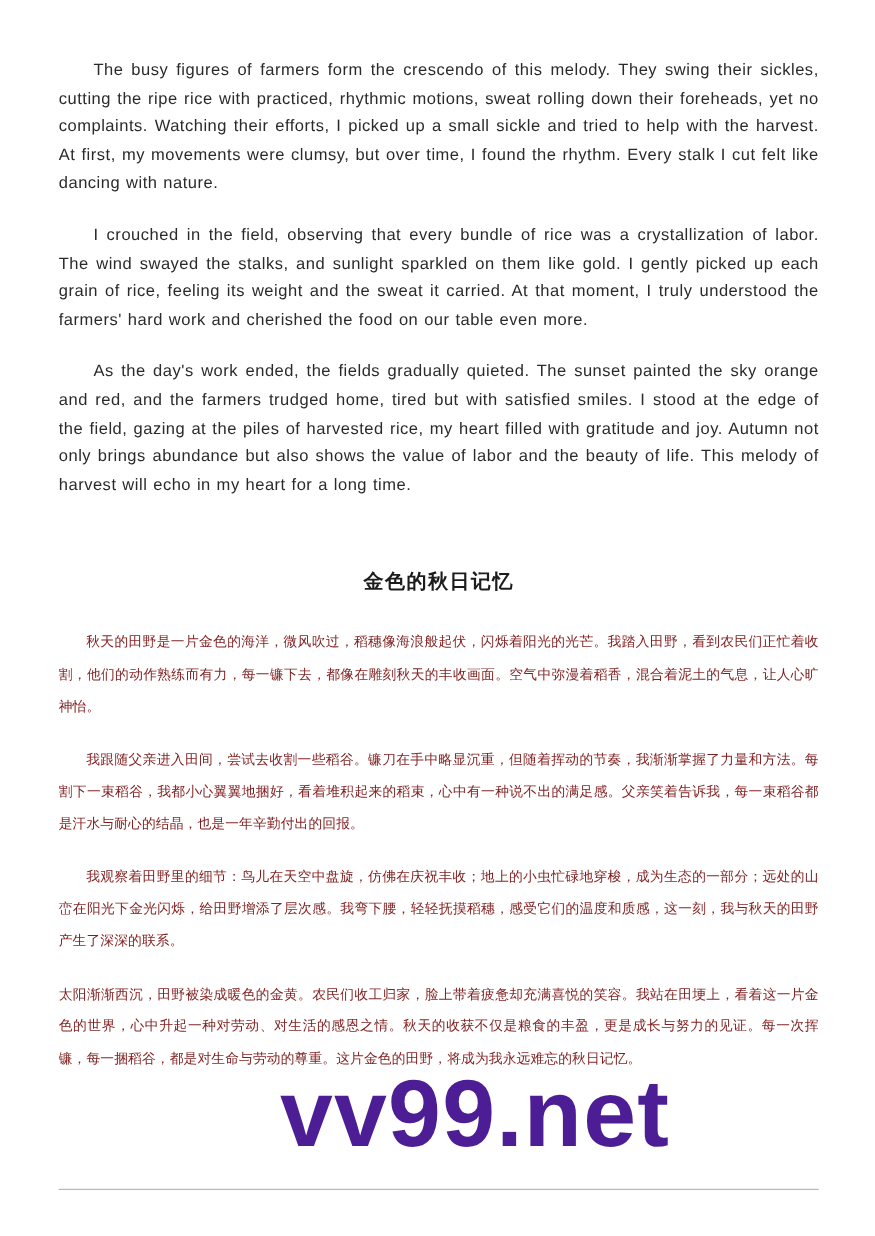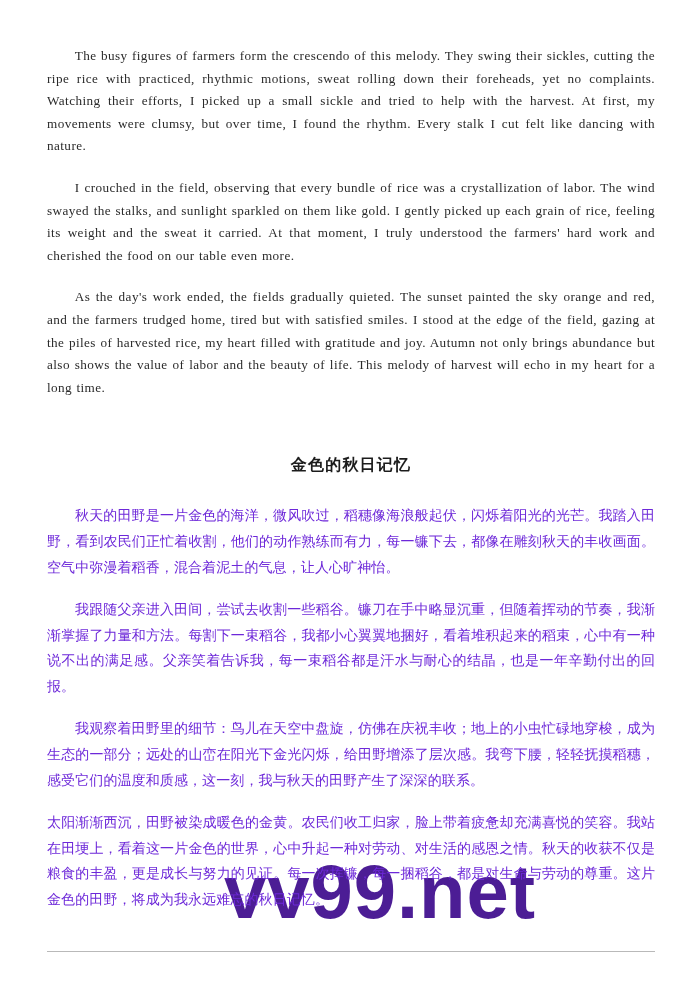--- a/index.html
+++ b/index.html
@@ -34,21 +34,21 @@
   }
 
   .content {
     position: relative;
     z-index: 1;
     padding: 45px 45px 0 47px;
   }
 
   p.en {
     margin: 0 0 19px 0;
-    font-family: Liberation Serif, serif;
+    font-family: Liberation Sans, sans-serif;
     font-size: 13.2px;
     line-height: 22.6px;
     color: #2a2a2a;
     text-align: justify;
     text-indent: 2.1em;
     letter-spacing: 0.42px;
     word-spacing: 0.6px;
   }
   p.en:last-of-type { margin-bottom: 0; }
 
@@ -63,24 +63,24 @@
     letter-spacing: 1.2px;
   }
 
   .title-wrap {
     margin-top: 56px;
     margin-bottom: 27px;
   }
 
   p.zh {
     margin: 0 0 17px 0;
-    font-family: Liberation Sans, sans-serif;
-    font-size: 14px;
+    font-family: Liberation Mono, monospace;
+    font-size: 11px;
     line-height: 25.6px;
-    color: #6d28d9;
+    color: #7f1d1d;
     text-align: justify;
     text-indent: 2em;
     letter-spacing: 0.1px;
   }
   p.zh.noindent { text-indent: 0; }
   p.zh:last-of-type { margin-bottom: 0; }
 
   .footer {
     position: absolute;
     left: 47px;

